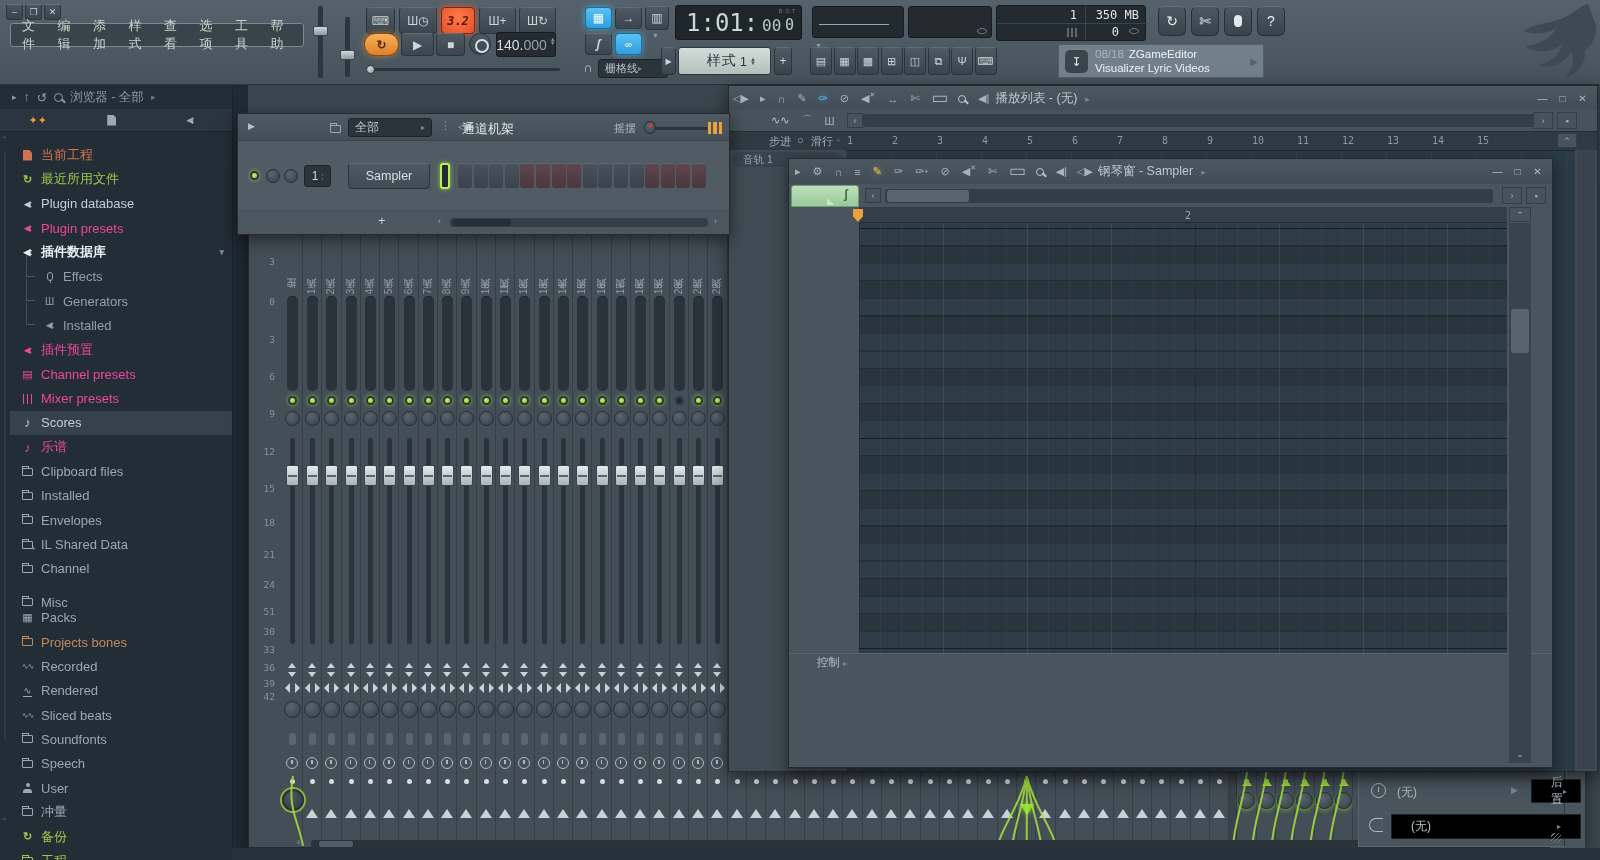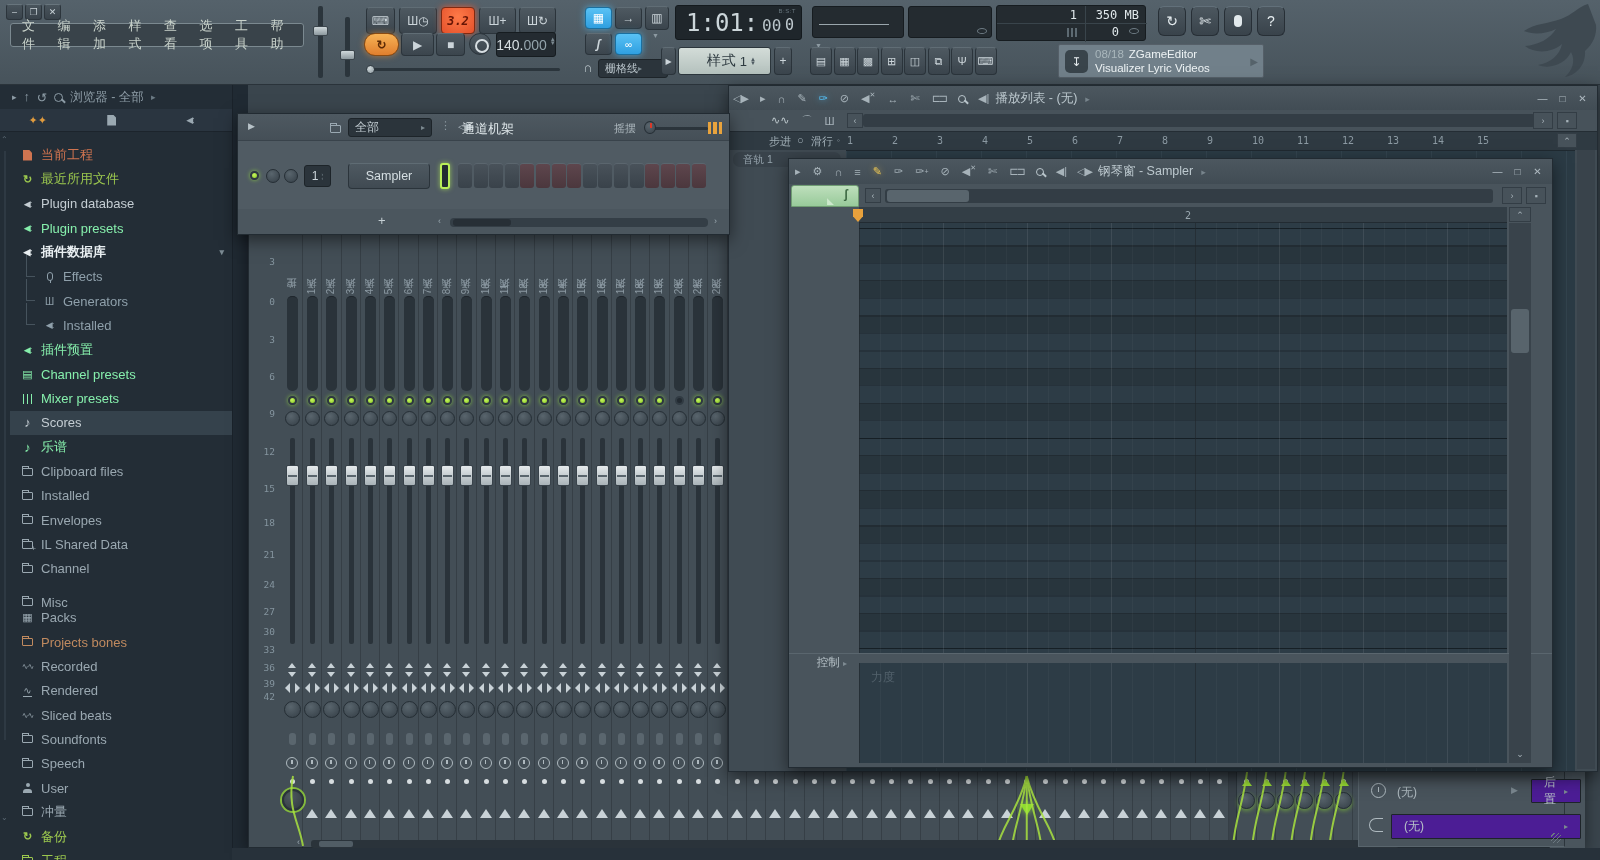--- a/index.html
+++ b/index.html
@@ -60,21 +60,21 @@
 .b-header{position:absolute;left:0;top:0;width:232px;height:24px;display:flex;align-items:center;color:#8d9ca6;font-size:12.5px;gap:7px;padding-left:12px}
 .b-tabs{position:absolute;left:0;top:24px;width:232px;height:23px;background:#2a3540;border-bottom:1px solid #1c242c;display:flex;align-items:center;justify-content:space-around}
 .b-scrollcol{position:absolute;left:0;top:48px;width:10px;bottom:0;color:#5d6b75}
 .b-scrollcol .tr{position:absolute;left:4px;top:18px;bottom:120px;width:2px;background:#2e3943}
 .b-list{position:absolute;left:10px;top:58px;right:0;bottom:0}
 .b-row{position:absolute;left:0;right:0;height:24px;display:flex;align-items:center;padding-left:10px;font-size:13px}
 .b-row.sel{background:#35424c}
 .b-row .lbl{white-space:nowrap}
 .b-row .exp{position:absolute;right:8px;font-size:9px;color:#7b8a93}
 .tree{position:absolute;left:16px;top:-10px;width:9px;height:22px;border-left:1px solid #46535d;border-bottom:1px solid #46535d}
-.c-orange{color:#cf7450}.c-green{color:#9cc84e}.c-pink{color:#86efac}.c-light{color:#c4cdd3}
+.c-orange{color:#cf7450}.c-green{color:#9cc84e}.c-pink{color:#ec4899}.c-light{color:#c4cdd3}
 .c-white{color:#e9eff2;font-weight:bold}.c-dim{color:#8fa0ab}.c-gray{color:#9aa8b1}.c-tan{color:#c08a5f}
 .bi{display:inline-flex;width:15px;height:13px;margin-right:6px;align-items:center;justify-content:center;flex:none;font-size:11px}
 .bi-folder i,.bi-folderplus i{width:11px;height:8px;border:1px solid currentColor;border-radius:1px;position:relative;display:block}
 .bi-folder i::before,.bi-folderplus i::before{content:'';position:absolute;left:-1px;top:-3px;width:5px;height:2px;border:1px solid currentColor;border-bottom:none}
 .bi-folderplus i::after{content:'+';position:absolute;right:-4px;bottom:-5px;font-size:8px}
 .bi-file i{width:9px;height:11px;background:currentColor;clip-path:polygon(0 0,65% 0,100% 30%,100% 100%,0 100%);display:block}
 .bi-recycle::before{content:'↻';font-weight:bold}
 .bi-plugin::before{content:'◀:';letter-spacing:-1px;font-size:9px}
 .bi-note::before{content:'♪';font-size:13px}
 .bi-mic i{width:6px;height:9px;border:1px solid currentColor;border-radius:3px;display:block;position:relative}
@@ -188,21 +188,21 @@
 .mx-div{position:absolute;top:40px;width:8px;height:645px;background:#39424a;border-right:1px solid #2c353c}
 .mx-hscroll{position:absolute;left:62px;top:676px;width:1088px;height:8px;background:#2a333a;border-radius:3px}
 .mx-hscroll .th{position:absolute;left:8px;top:1px;width:34px;height:6px;background:#515d65;border-radius:2px}
 .fx{position:absolute;left:1300px;top:0;width:36px;height:685px;background:#4a555d;border-left:1px solid #2c353c}
 .fx-slot{position:absolute;left:8px;width:20px;height:20px;background:#39434b;border-radius:3px;display:flex;align-items:center;justify-content:center}
 .fx-led{width:11px;height:11px;border-radius:50%;background:radial-gradient(circle at 40% 35%,#c8f55e,#8bcc2a);border:1px solid #3c4a1c;box-shadow:0 0 4px rgba(150,225,60,.8)}
 .fx-track{position:absolute;left:15px;top:315px;width:5px;height:95px;background:#2a333a;border-radius:2px}
 .fx-handle{position:absolute;left:7px;top:383px;width:20px;height:22px;border-radius:3px;background:linear-gradient(#e5eaec,#a9b3b8);border:1px solid #39434b}
 .fx-handle::after{content:'';position:absolute;left:2px;top:9px;right:2px;height:2px;background:#59656d}
 .mxfoot{position:absolute;left:1109px;top:607px;width:207px;height:76px;background:#49545c;border:1px solid #59656d;border-right-color:#2c353c}
-.mxf-inset{position:absolute;background:#4c1d95;border:1px solid #1d2429;border-radius:1px;color:#b7c2c8;font-size:12px;display:flex;align-items:center;padding:0 12px;justify-content:space-between}
+.mxf-inset{position:absolute;background:#000000;border:1px solid #1d2429;border-radius:1px;color:#b7c2c8;font-size:12px;display:flex;align-items:center;padding:0 19px;justify-content:space-between}
 .ico-clock{width:15px;height:15px;border:1.5px solid #aeb9bf;border-radius:50%;position:relative;display:inline-block}
 .ico-clock::after{content:'';position:absolute;left:5.5px;top:2.5px;width:1.5px;height:5px;background:#aeb9bf}
 .grip{position:absolute;right:3px;bottom:3px;width:10px;height:10px;background:repeating-linear-gradient(135deg,transparent 0 2px,#6b7880 2px 3px)}
 
 
 .proll{left:788px;top:158px;width:765px;height:610px;background:#49545c}
 .pr-row2{position:absolute;left:0;top:26px;right:0;height:22px;background:#49545c}
 .gtab{position:absolute;left:2px;top:0;width:68px;height:22px;background:linear-gradient(#bedfbc,#98ca9a);border-radius:3px 3px 0 0;border:1px solid #6f9c72;color:#3f6b45}
 .gtab::before{content:'ʃ';position:absolute;right:10px;top:1px;font-size:12px;font-weight:bold}
 .gtab::after{content:'◣';position:absolute;right:24px;bottom:0;font-size:9px;color:#cde8cc}
@@ -548,21 +548,21 @@
         <div class="mx-tick" style="top: 92px;">3</div>
         <div class="mx-tick" style="top: 132px;">0</div>
         <div class="mx-tick" style="top: 170px;">3</div>
         <div class="mx-tick" style="top: 207px;">6</div>
         <div class="mx-tick" style="top: 244px;">9</div>
         <div class="mx-tick" style="top: 282px;">12</div>
         <div class="mx-tick" style="top: 319px;">15</div>
         <div class="mx-tick" style="top: 353px;">18</div>
         <div class="mx-tick" style="top: 385px;">21</div>
         <div class="mx-tick" style="top: 415px;">24</div>
-        <div class="mx-tick" style="top: 442px;">27</div>
+        <div class="mx-tick" style="top: 442px;">51</div>
         <div class="mx-tick" style="top: 462px;">30</div>
         <div class="mx-tick" style="top: 480px;">33</div>
         <div class="mx-tick" style="top: 498px;">36</div>
         <div class="mx-tick" style="top: 514px;">39</div>
         <div class="mx-tick" style="top: 527px;">42</div>
       </div>
     <div id="mxstrips">
         <div class="strip" style="left: 34px; width: 20px;">
           <div class="s-label">主控</div>
           <div class="s-well"></div>
@@ -1617,23 +1617,20 @@
       <div class="navbtn" style="left:737px;top:2px">▪</div>
     </div>
     <div class="pr-ruler">
       <span class="pr-flag"></span>
       <span class="pr-b2">2</span>
     </div>
     <div class="navbtn" style="left:720px;top:48px;width:22px;height:15px">⌃</div>
     <div class="pr-grid"></div>
     <div class="pr-ctldiv"></div>
     <span class="pr-ctllbl"><span>控制</span> <span style="color:#7f8c93;font-size:8px">▸</span></span>
-    <div class="pr-lane">
-      <span class="pr-lanelbl">力度</span>
-    </div>
     <div class="pr-vscroll">
       <span class="th"></span>
       <span class="dn">⌄</span>
     </div>
   </div>
 
   <div class="desk-band"></div>
 </div>
 
 </body></html>

